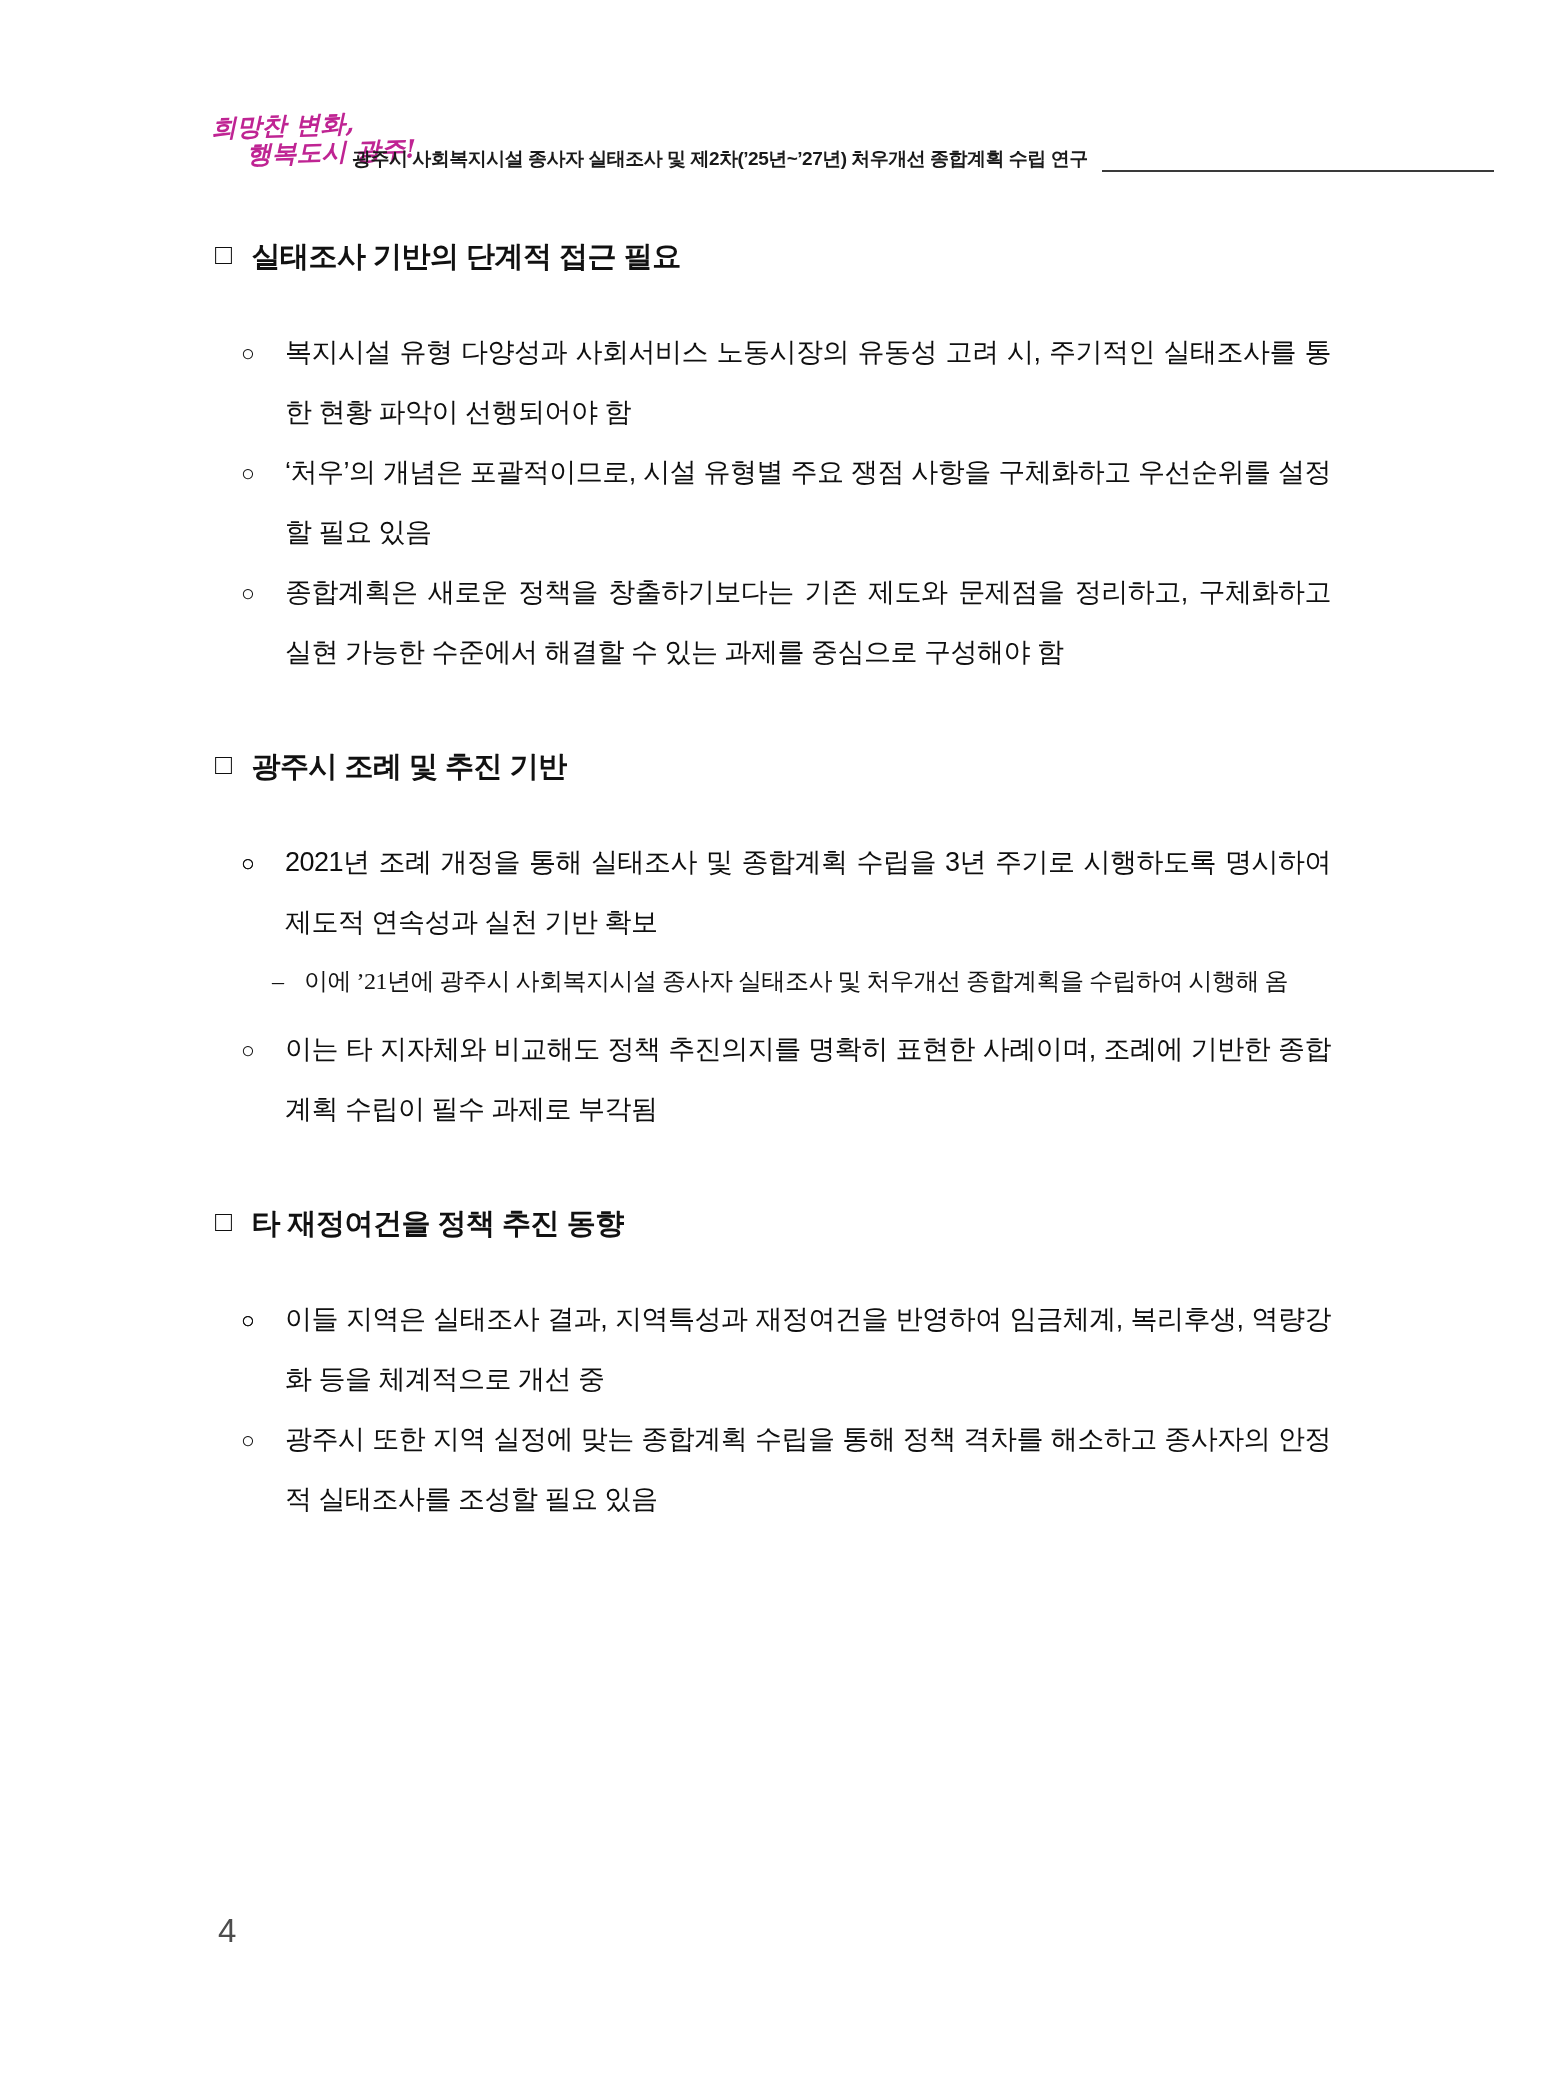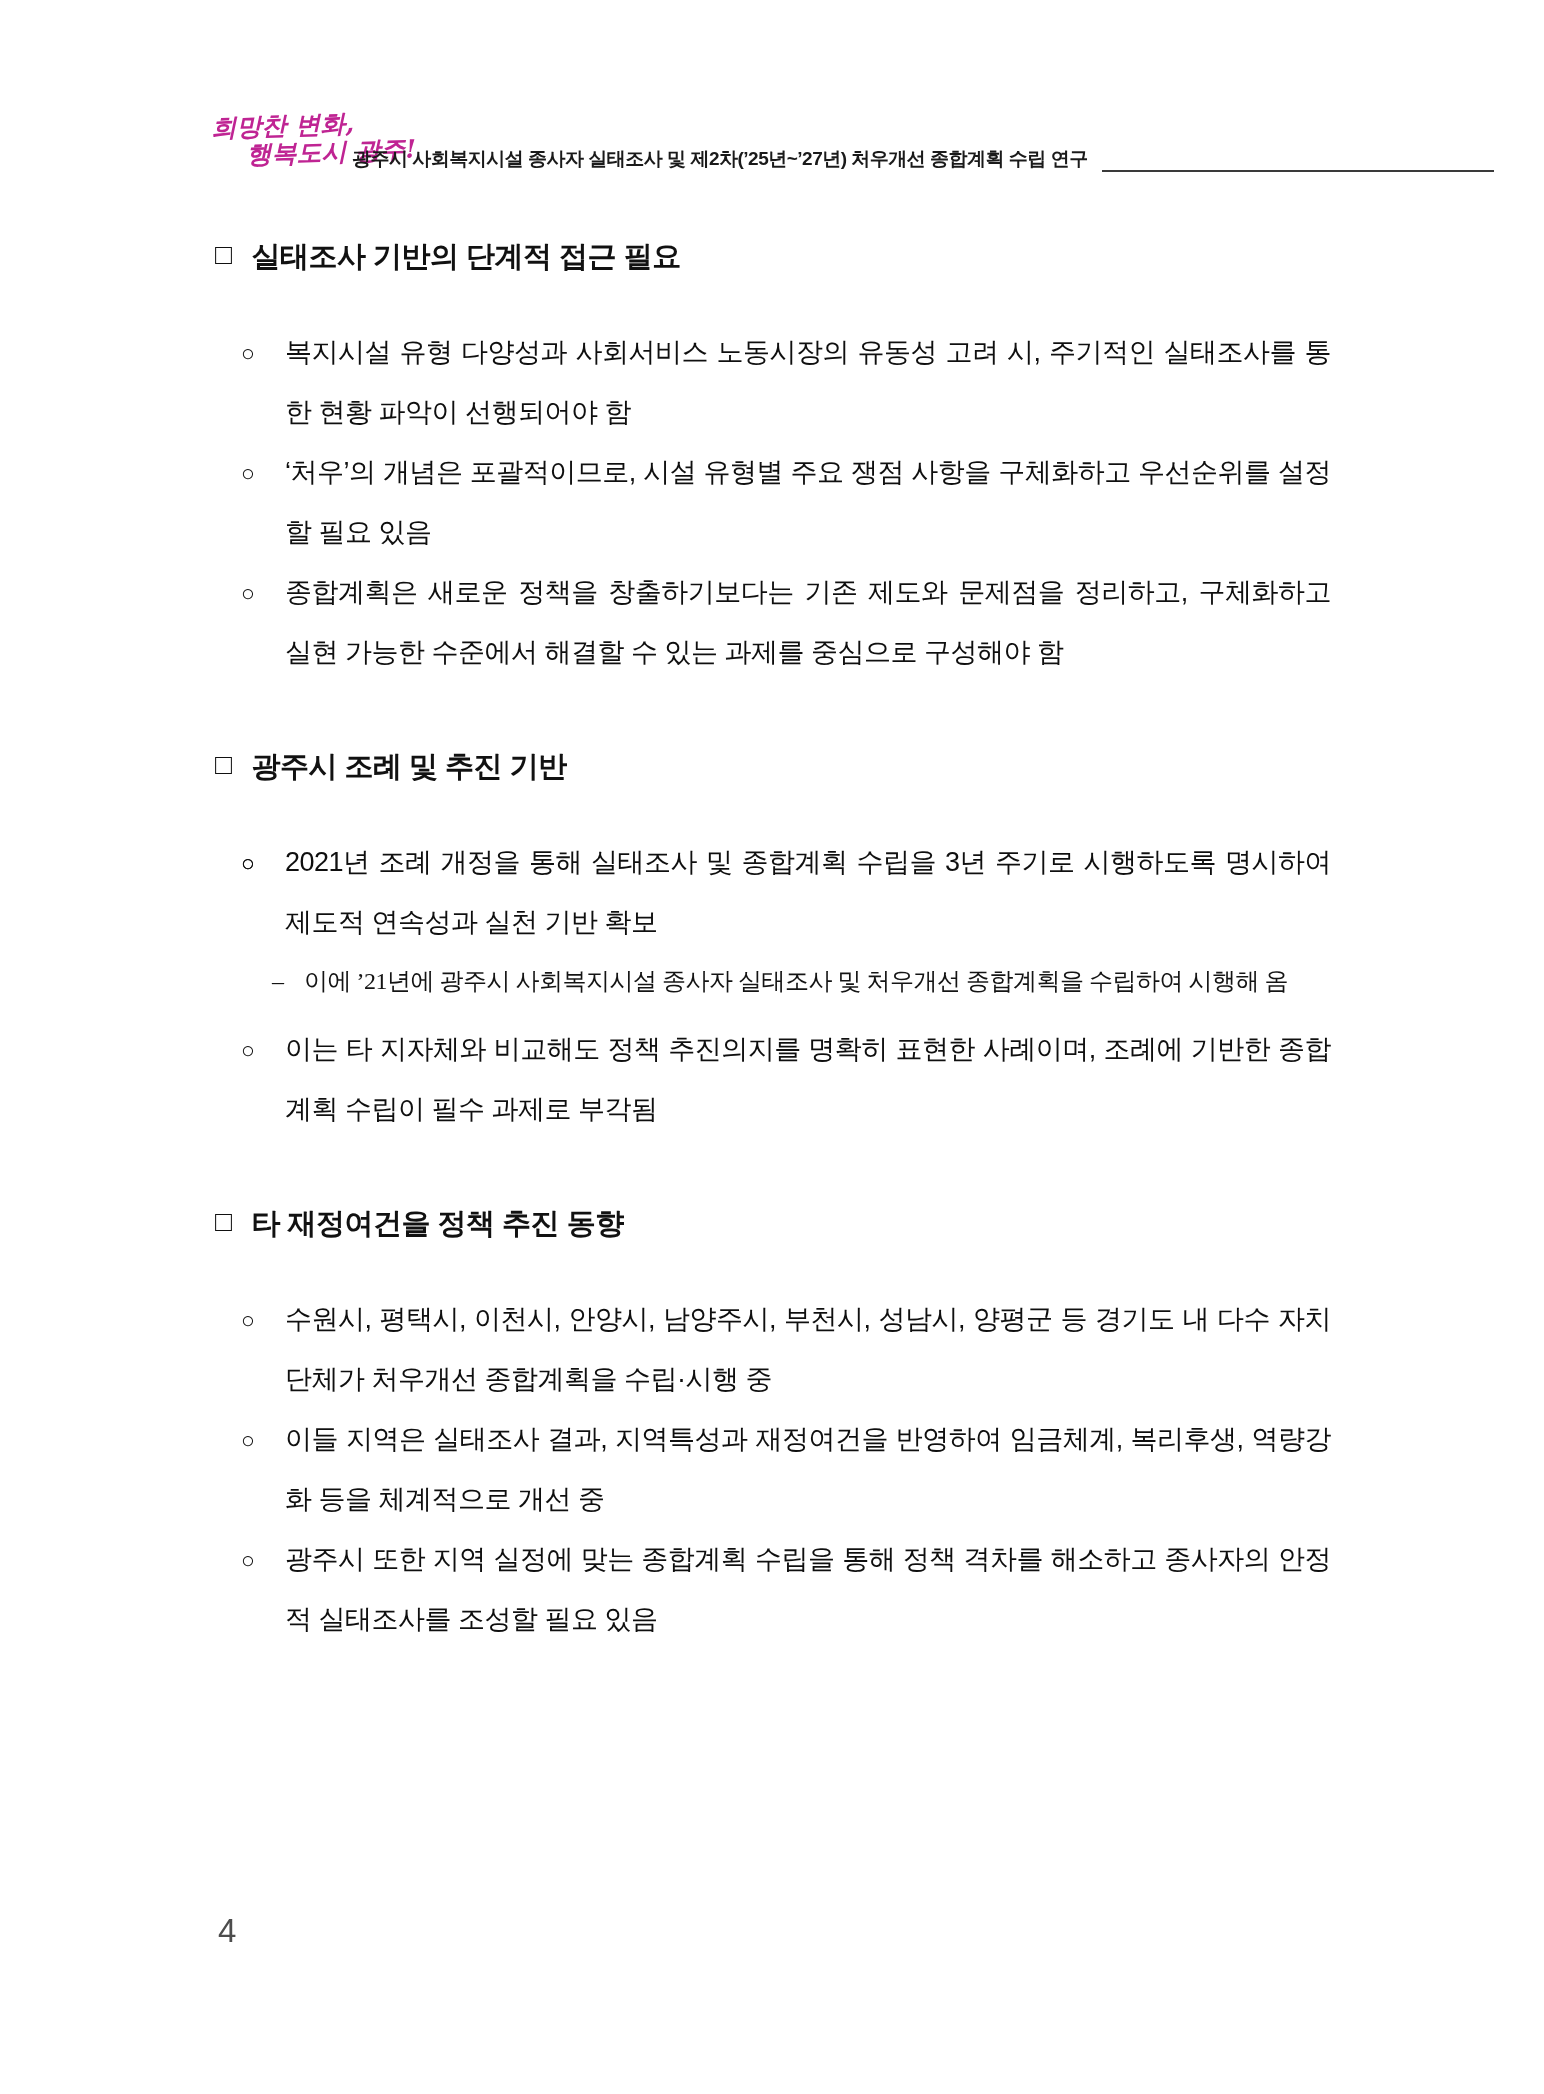--- a/index.html
+++ b/index.html
@@ -193,21 +193,20 @@
       </div>
     </div>
 
     <div class="section">
       <div class="section-heading">
         <span class="smark">□</span>
         <span>타 재정여건을 정책 추진 동향</span>
       </div>
       <div class="bullet">
         <span class="bmark">○</span>
-        <span>수원시, 평택시, 이천시, 안양시, 남양주시, 부천시, 성남시, 양평군 등 경기도 내 다수 자치단체가 처우개선 종합계획을 수립·시행 중</span>
       </div>
       <div class="bullet">
         <span class="bmark">○</span>
         <span>이들 지역은 실태조사 결과, 지역특성과 재정여건을 반영하여 임금체계, 복리후생, 역량강화 등을 체계적으로 개선 중</span>
       </div>
       <div class="bullet">
         <span class="bmark">○</span>
         <span>광주시 또한 지역 실정에 맞는 종합계획 수립을 통해 정책 격차를 해소하고 종사자의 안정적 실태조사를 조성할 필요 있음</span>
       </div>
     </div>

